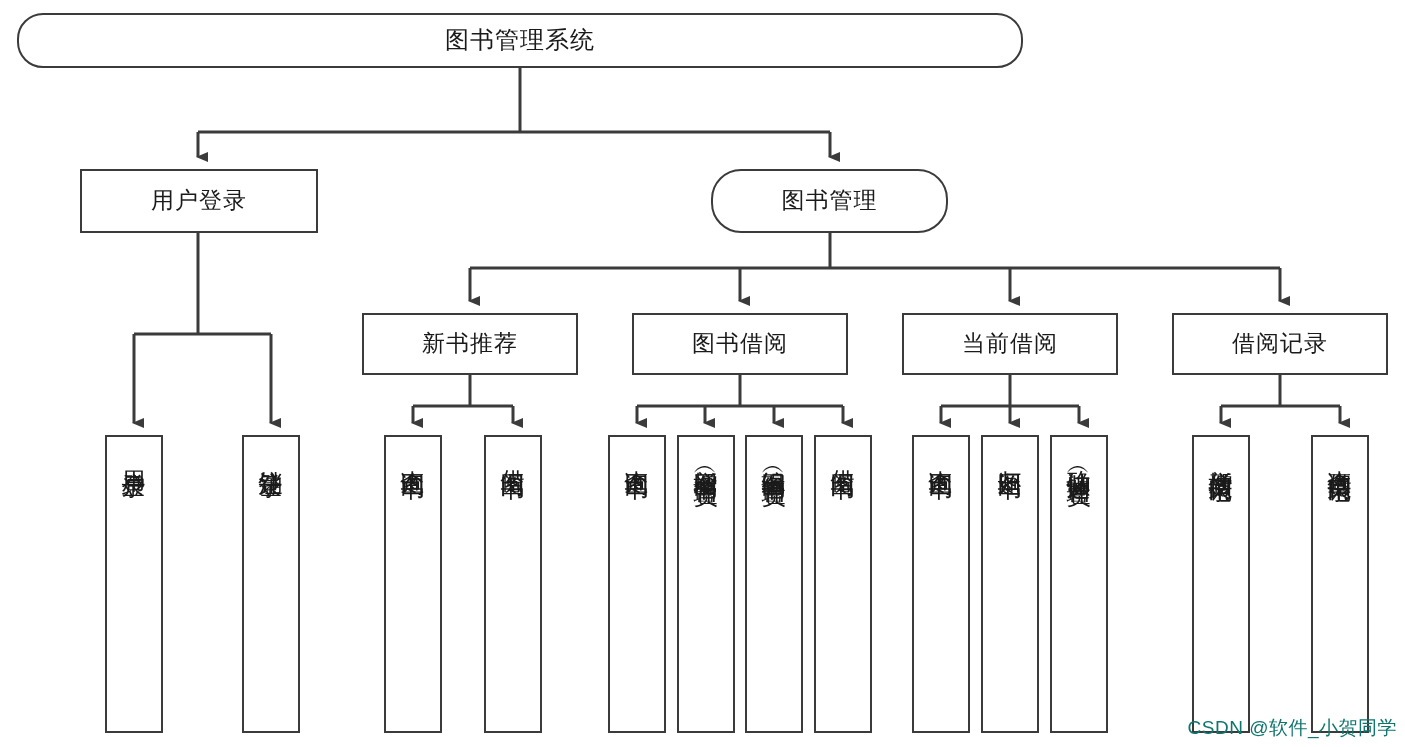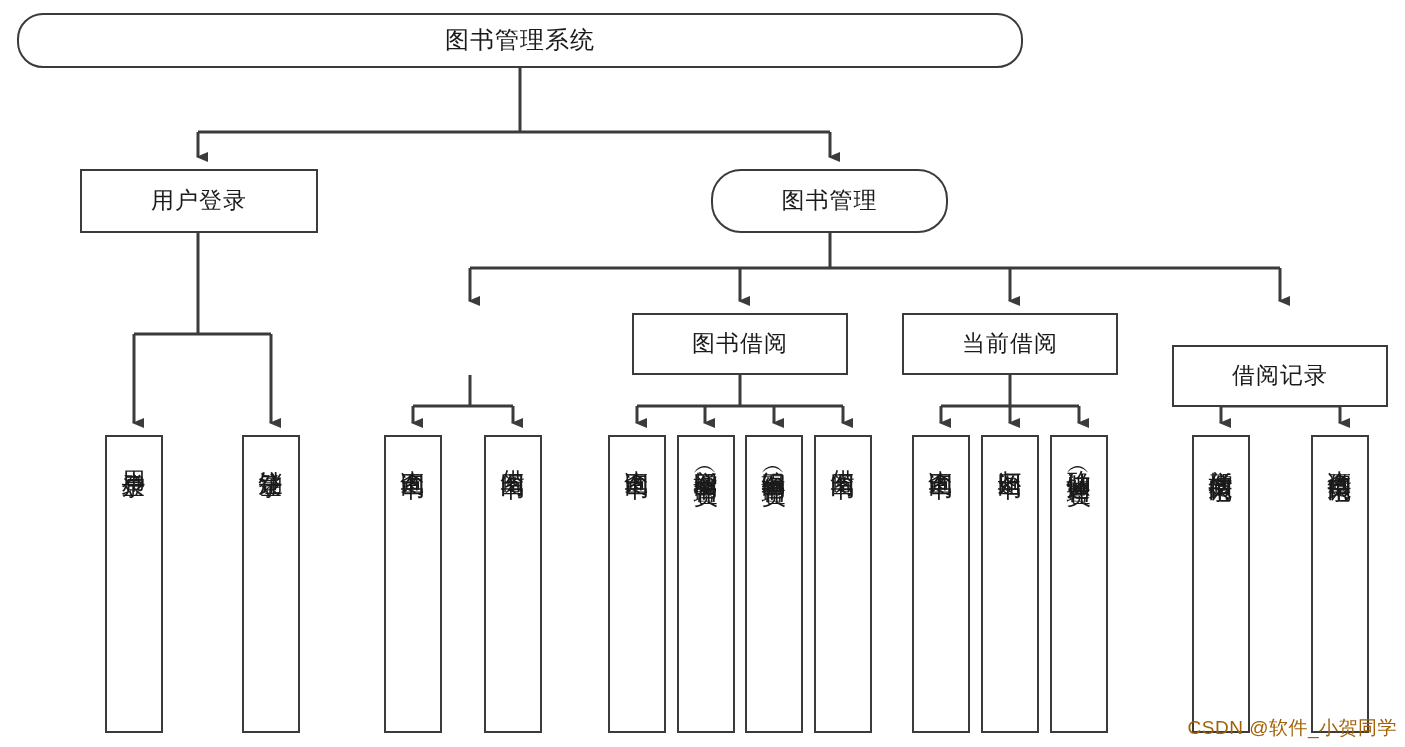--- a/index.html
+++ b/index.html
@@ -55,21 +55,21 @@
     line-height: 1.05;
     letter-spacing: 2px;
     white-space: nowrap;
     text-align: left;
   }
   .watermark {
     position: absolute;
     right: 8px;
     bottom: 6px;
     font-size: 19px;
-    color: #a16207;
+    color: #0f766e;
     letter-spacing: 0.5px;
     white-space: nowrap;
   }
 </style>
 </head>
 <body>
 
 <div id="canvas">
 
   <svg id="connectors" viewBox="0 0 1405 747">
@@ -126,27 +126,30 @@
     <span>图书管理系统</span>
   </div>
 
   <div class="node horiz" style="left:80px; top:169px; width:238px; height:64px;">
     <span>用户登录</span>
   </div>
   <div class="node horiz" style="left:711px; top:169px; width:237px; height:64px;border-radius:30px;">
     <span>图书管理</span>
   </div>
 
+  <div class="node horiz" style="left:362px; top:313px; width:216px; height:62px;">
+    <span>新书推荐</span>
+  </div>
   <div class="node horiz" style="left:902px; top:313px; width:216px; height:62px;">
     <span>当前借阅</span>
   </div>
   <div class="node horiz" style="left:632px; top:313px; width:216px; height:62px;">
     <span>图书借阅</span>
   </div>
-  <div class="node horiz" style="left:1172px; top:313px; width:216px; height:62px;margin-top:32px;">
+  <div class="node horiz" style="left:1172px; top:313px; width:216px; height:62px;">
     <span>借阅记录</span>
   </div>
 
   <div class="node leaf" style="left:105px; top:435px; width:58px; height:298px;">
     <span class="vtext">用户登录</span>
   </div>
   <div class="node leaf" style="left:242px; top:435px; width:58px; height:298px;">
     <span class="vtext">注销登录</span>
   </div>
 

